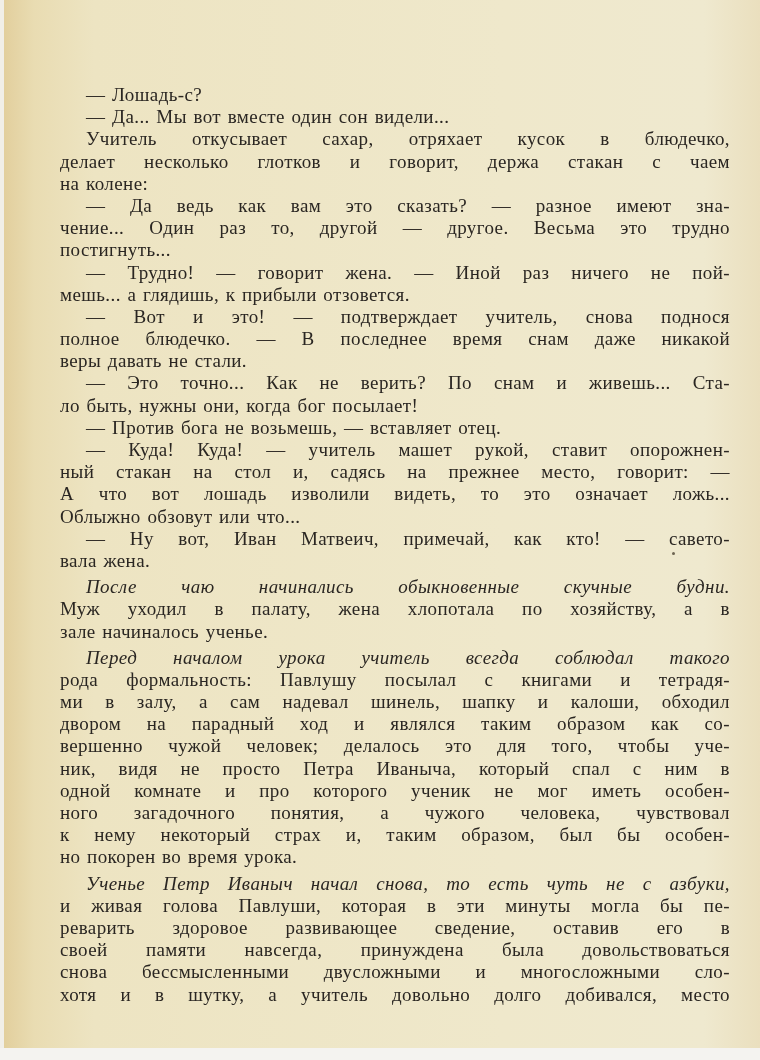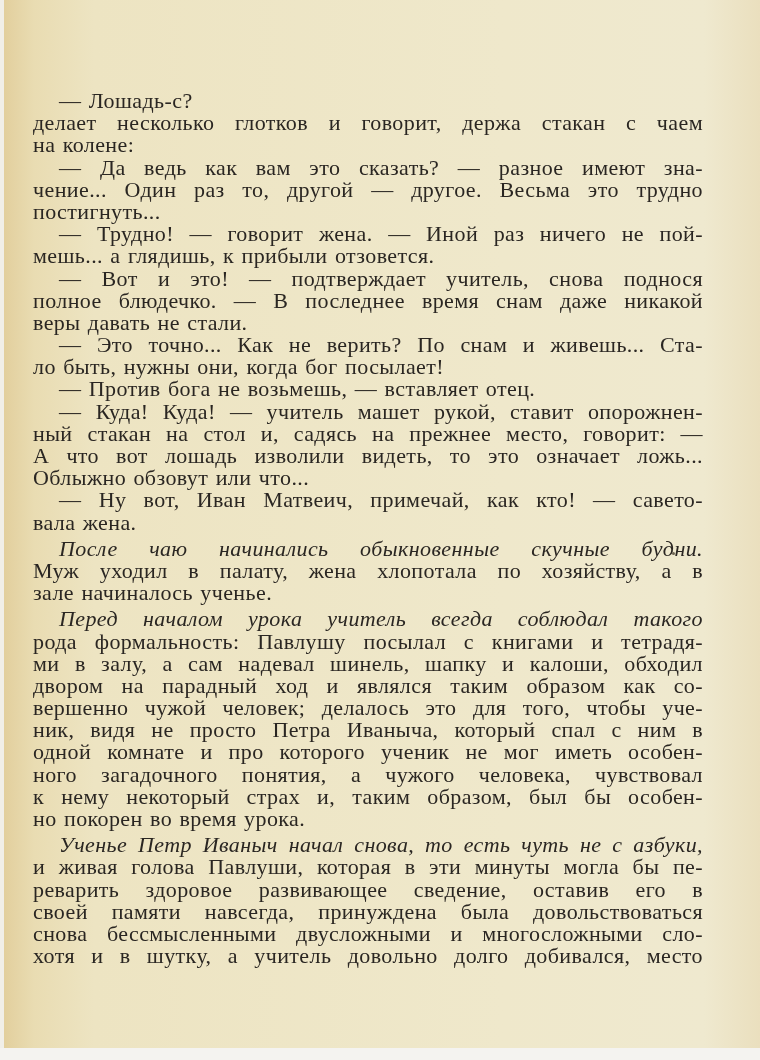--- a/index.html
+++ b/index.html
@@ -13,46 +13,47 @@
     background: linear-gradient(90deg, #e2cf9d 0px, #e9dcb2 30px, #ede4c2 90px, #efe8cb 500px, #efe9cf 700px, #eadfbe 756px);
   }
   .page-bottom-strip {
     position: absolute; left: 0; top: 1048px; width: 760px; height: 12px;
     background: #f4f3f0;
   }
   .left-edge {
     position: absolute; left: 0; top: 0; width: 4px; height: 1048px; background: #f1efe8;
   }
   .text-block {
-    position: absolute; left: 29px; top: 84px; width: 670px;
+    position: absolute; left: 56px; top: 84px; width: 670px;
     font-family: "Liberation Serif", serif;
-    font-size: 22px;
+    font-size: 19px;
     line-height: 22.2px;
     color: #2a2622;
     letter-spacing: 0.4px;
     word-spacing: 1.5px;
-    margin-top: 6px;
   }
   .line { display: block; white-space: nowrap; text-align: justify; text-align-last: justify; height: 22.2px; }
   .line.last { text-align-last: left; }
   .line.indent { padding-left: 26px; }
   .para-gap { margin-top: 4px; font-style: italic; }
   .page-number {
     position: absolute; left: 40px; top: 1014px;
     font-family: Liberation Sans, sans-serif; font-size: 16px; color: #3a342c; margin-top: 36px;
   }
   .speck { position: absolute; width: 3px; height: 3px; border-radius: 50%; background: #6d6552; }
 </style>
 </head>
 <body>
 
 <div class="left-edge"></div>
 <div class="page">
   <div class="text-block" id="text-block">
       <span class="line indent last">— Лошадь-с?</span>
+      <span class="line indent last">— Да... Мы вот вместе один сон видели...</span>
+      <span class="line indent">Учитель откусывает сахар, отряхает кусок в блюдечко,</span>
       <span class="line">делает несколько глотков и говорит, держа стакан с чаем</span>
       <span class="line last">на колене:</span>
       <span class="line indent">— Да ведь как вам это сказать? — разное имеют зна-</span>
       <span class="line">чение... Один раз то, другой — другое. Весьма это трудно</span>
       <span class="line last">постигнуть...</span>
       <span class="line indent">— Трудно! — говорит жена. — Иной раз ничего не пой-</span>
       <span class="line last">мешь... а глядишь, к прибыли отзовется.</span>
       <span class="line indent">— Вот и это! — подтверждает учитель, снова поднося</span>
       <span class="line">полное блюдечко. — В последнее время снам даже никакой</span>
       <span class="line last">веры давать не стали.</span>

